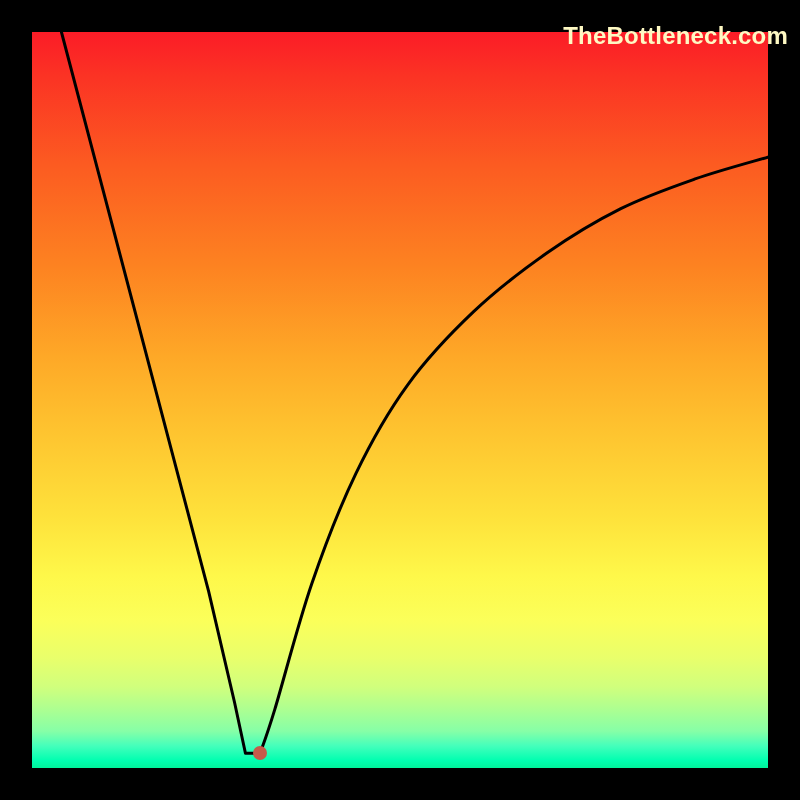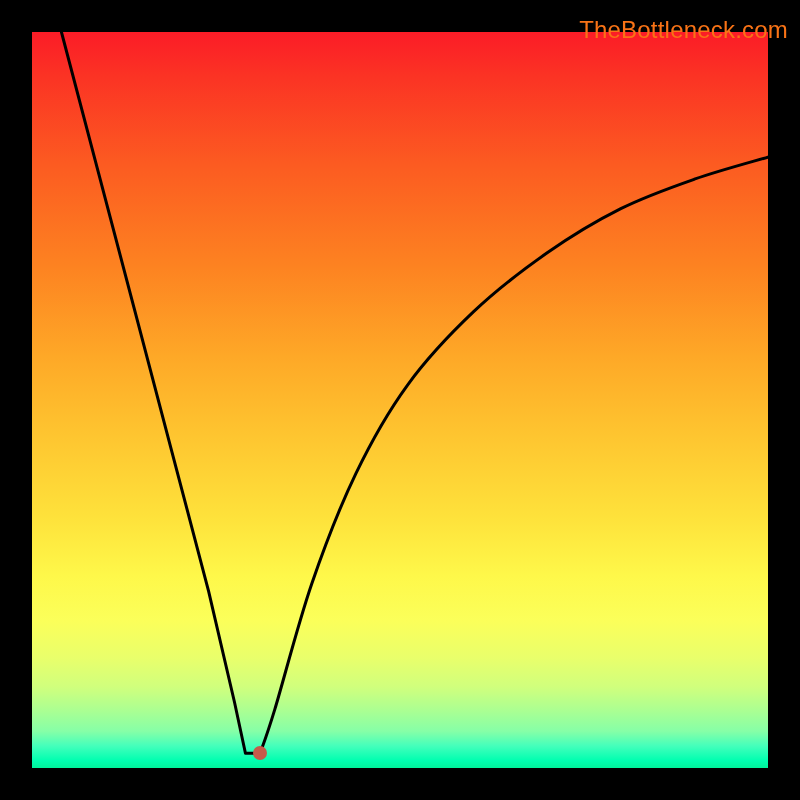--- a/index.html
+++ b/index.html
@@ -37,25 +37,25 @@
       #d0ff7d 89%,
       #adff91 92%,
       #86ffa7 95%,
       #44ffbb 97%,
       #00ffb0 99%,
       #00f39b 100%
     );
   }
   .watermark {
     position: absolute;
-    top: 16px;
+    top: 22px;
     right: 12px;
-    color: #f97316;
+    color: #fef9c3;
     font-size: 24px;
-    font-weight: 400;
+    font-weight: 700;
     letter-spacing: 0.2px;
     z-index: 30;
   }
   svg.curve {
     position: absolute;
     left: 0; top: 0;
     width: 736px;
     height: 736px;
     z-index: 10;
   }

